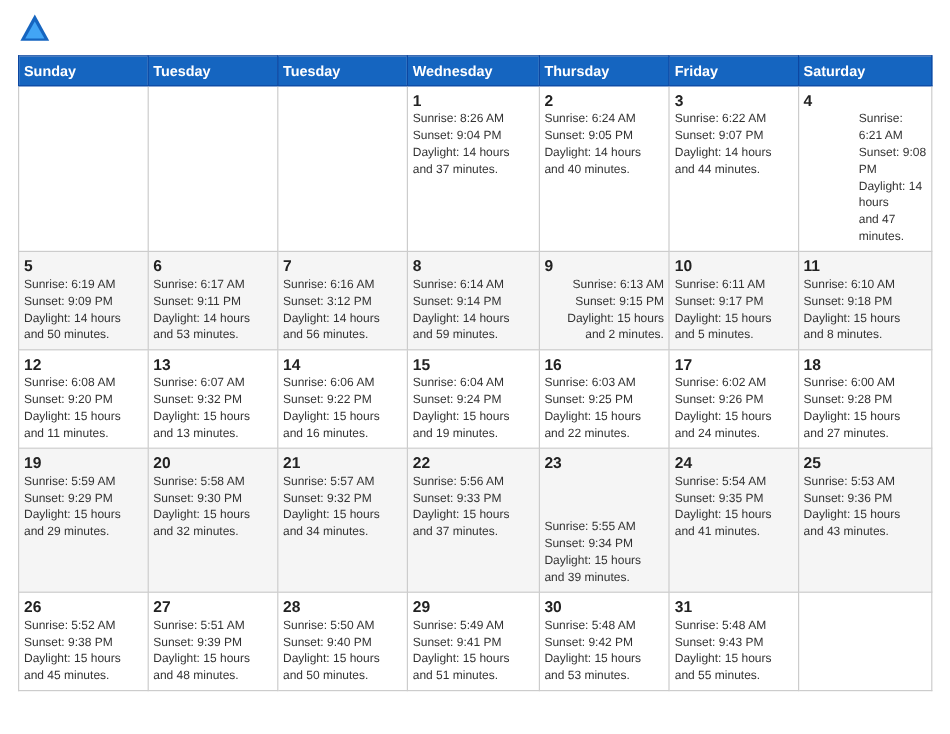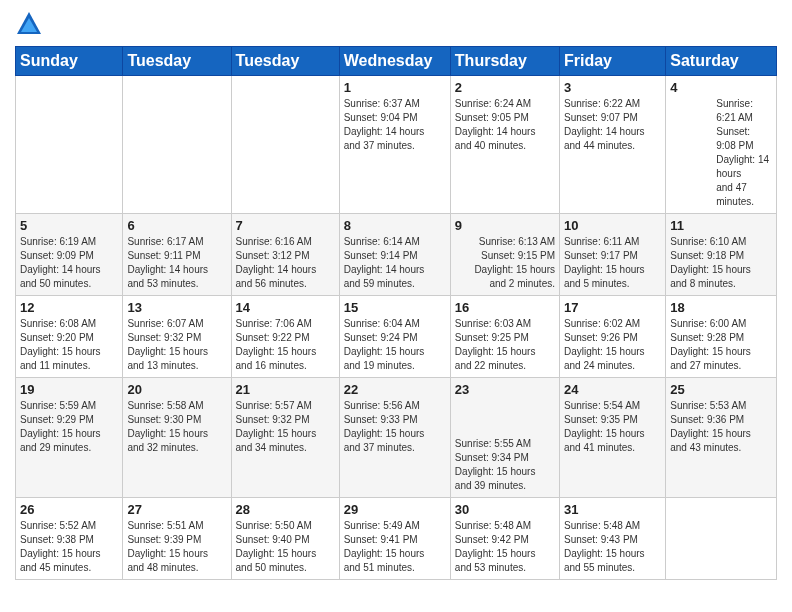--- a/index.html
+++ b/index.html
@@ -60,21 +60,21 @@
     .calendar {
       width: 100%;
       border-collapse: collapse;
       font-size: 10.5px;
     }
     .calendar thead tr th {
       background-color: #1565c0;
       color: #fff;
       padding: 5px 4px;
       text-align: left;
-      font-size: 16px;
+      font-size: 12px;
       font-weight: bold;
       border: 1px solid #0d47a1;
     }
     .calendar tbody tr td {
       border: 1px solid #ccc;
       vertical-align: top;
       padding: 4px 4px;
       width: 113px;
       min-height: 70px;
       background: #fff;
@@ -132,21 +132,21 @@
           <th>Saturday</th>
         </tr>
     </thead>
     <tbody id="calendar-body">
     <tr>
           <td class="empty-cell"></td>
           <td class="empty-cell"></td>
           <td class="empty-cell"></td>
           <td>
             <span class="day-number">1</span>
-            <div class="day-info" style="white-space: pre-line;">Sunrise: 6:37 AM
+            <div class="day-info" style="white-space: pre-line;">Sunrise: 8:26 AM
 Sunset: 9:04 PM
 Daylight: 14 hours
 and 37 minutes.</div>
           </td>
           <td>
             <span class="day-number">2</span>
             <div class="day-info" style="white-space: pre-line;">Sunrise: 6:24 AM
 Sunset: 9:05 PM
 Daylight: 14 hours
 and 40 minutes.</div>
@@ -227,21 +227,21 @@
           </td>
           <td>
             <span class="day-number">13</span>
             <div class="day-info" style="white-space: pre-line;">Sunrise: 6:07 AM
 Sunset: 9:32 PM
 Daylight: 15 hours
 and 13 minutes.</div>
           </td>
           <td>
             <span class="day-number">14</span>
-            <div class="day-info" style="white-space: pre-line;">Sunrise: 7:06 AM
+            <div class="day-info" style="white-space: pre-line;">Sunrise: 6:06 AM
 Sunset: 9:22 PM
 Daylight: 15 hours
 and 16 minutes.</div>
           </td>
           <td>
             <span class="day-number">15</span>
             <div class="day-info" style="white-space: pre-line;">Sunrise: 6:04 AM
 Sunset: 9:24 PM
 Daylight: 15 hours
 and 19 minutes.</div>

